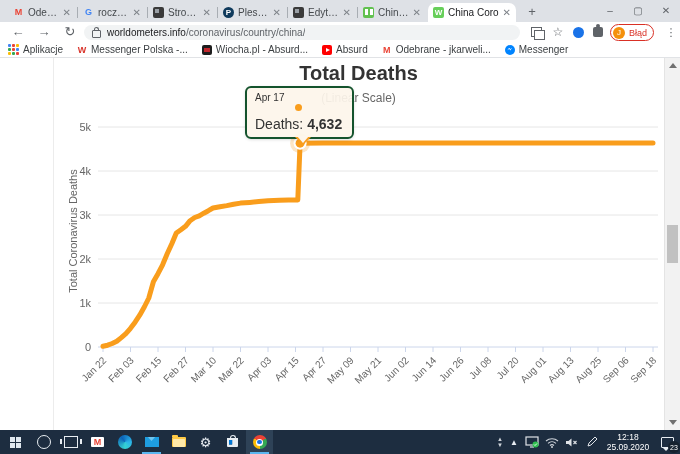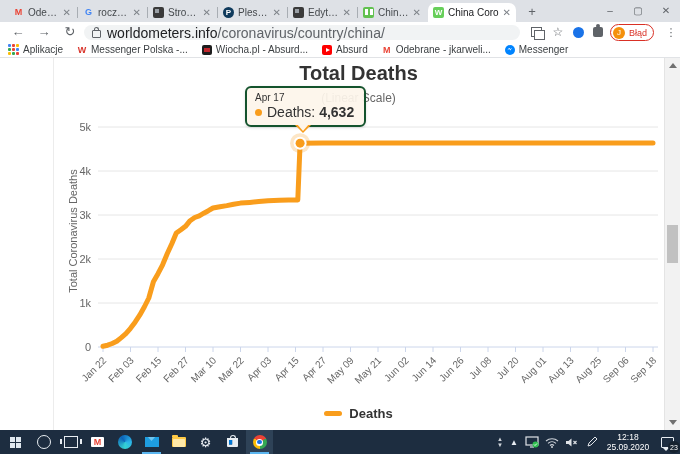--- a/index.html
+++ b/index.html
@@ -29,21 +29,21 @@
   .winbtn{position:absolute;top:0;width:28px;height:22px;text-align:center;line-height:22px;
     font-size:10px;color:#5f6368;}
 
   
   .toolbar{position:absolute;left:0;top:22px;width:680px;height:20px;background:#fff;}
   .navic{position:absolute;top:0;height:20px;line-height:20px;font-size:13px;color:#5f6368;text-align:center;width:20px;}
   .omnibox{position:absolute;left:84px;top:3px;width:436px;height:15px;border-radius:8px;
     background:#f1f3f4;display:flex;align-items:center;padding:0 8px;box-sizing:border-box;gap:6px;}
   .lock{width:7px;height:6px;border:1px solid #5f6368;border-radius:1px;position:relative;margin-top:2px;flex:none;}
   .lock::before{content:"";position:absolute;left:1px;top:-4px;width:3px;height:3px;border:1px solid #5f6368;border-bottom:none;border-radius:3px 3px 0 0;}
-  .url{font-size:14px;white-space:nowrap;overflow:hidden;}
+  .url{font-size:10px;white-space:nowrap;overflow:hidden;}
   .url .dom{color:#202124;} .url .path{color:#5f6368;}
   .tbric{position:absolute;top:2px;height:16px;display:flex;align-items:center;justify-content:center;color:#5f6368;}
   .ic-overlap{width:9px;height:8px;border:1px solid #5f6368;position:relative;}
   .ic-overlap::after{content:"";position:absolute;left:2px;top:2px;width:9px;height:8px;border:1px solid #5f6368;background:#fff;}
   .ic-star{font-size:12px;}
   .ic-bluedot{width:11px;height:11px;border-radius:50%;background:#1a73e8;}
   .ic-puzzle{width:10px;height:10px;background:#5f6368;border-radius:2px;position:relative;}
   .ic-puzzle::before{content:"";position:absolute;left:3px;top:-3px;width:4px;height:4px;border-radius:50%;background:#5f6368;}
   .profile{position:absolute;left:610px;top:2px;height:15px;border:1px solid #d93025;border-radius:9px;
     display:flex;align-items:center;padding:0 6px 0 2px;gap:4px;}
@@ -77,21 +77,21 @@
   .chart{position:absolute;left:45px;top:0;width:611px;height:372px;}
   .c-title{position:absolute;left:0;top:4px;width:100%;text-align:center;font-size:20px;
     font-weight:600;color:#333;}
   .c-sub{position:absolute;left:0;top:33px;width:100%;text-align:center;font-size:12px;color:#666;z-index:1;}
   .c-ylab{position:absolute;left:-60px;top:167px;width:160px;text-align:center;font-size:11px;
     color:#666;transform:rotate(-90deg);}
   .c-svg{position:absolute;left:0;top:0;z-index:2;}
   .c-tip{position:absolute;left:192px;top:28px;z-index:5;background:rgba(253,245,235,0.93);
     border:2px solid #14532d;border-radius:6px;padding:4px 10px 5px 8px;box-shadow:0 1px 3px rgba(0,0,0,0.12);}
   .c-tip .d{font-size:10px;color:#333;margin-bottom:1px;}
-  .c-tip .row{display:flex;align-items:center;gap:5px;font-size:14px;color:#333;}
+  .c-tip .row{display:flex;align-items:center;gap:5px;font-size:14px;color:#333;flex-direction:column;}
   .c-tip .dot{width:7px;height:7px;border-radius:50%;background:#f99d1c;flex:none;}
   .c-tip .ptr1{position:absolute;left:48px;bottom:-8px;border-left:8px solid transparent;
     border-right:8px solid transparent;border-top:8px solid #f99d1c;}
   .c-tip .ptr2{position:absolute;left:49.5px;bottom:-6px;border-left:6.5px solid transparent;
     border-right:6.5px solid transparent;border-top:7px solid #fdf5eb;}
   .c-legend{position:absolute;left:0;top:348px;width:100%;display:flex;align-items:center;
     justify-content:center;gap:7px;z-index:1;}
   .c-legend .sym{width:18px;height:5px;border-radius:2.5px;background:#f99d1c;}
   .c-legend .lbl{font-size:13px;color:#333;font-weight:600;}
 
@@ -337,24 +337,20 @@
       <div class="c-tip">
         <div class="d">Apr 17</div>
         <div class="row">
           <span class="dot"></span>
           <span><span>Deaths:</span>&nbsp;<span style="font-weight:bold;">4,632</span></span>
         </div>
         <div class="ptr1"></div>
         <div class="ptr2"></div>
       </div>
 
-      <div class="c-legend">
-        <span class="sym"></span>
-        <span class="lbl">Deaths</span>
-      </div>
     </div>
 
     <div class="sbar">
       <div class="up"></div>
       <div class="thumb"></div>
       <div class="dn"></div>
     </div>
   </div>
 
   <div class="taskbar">

